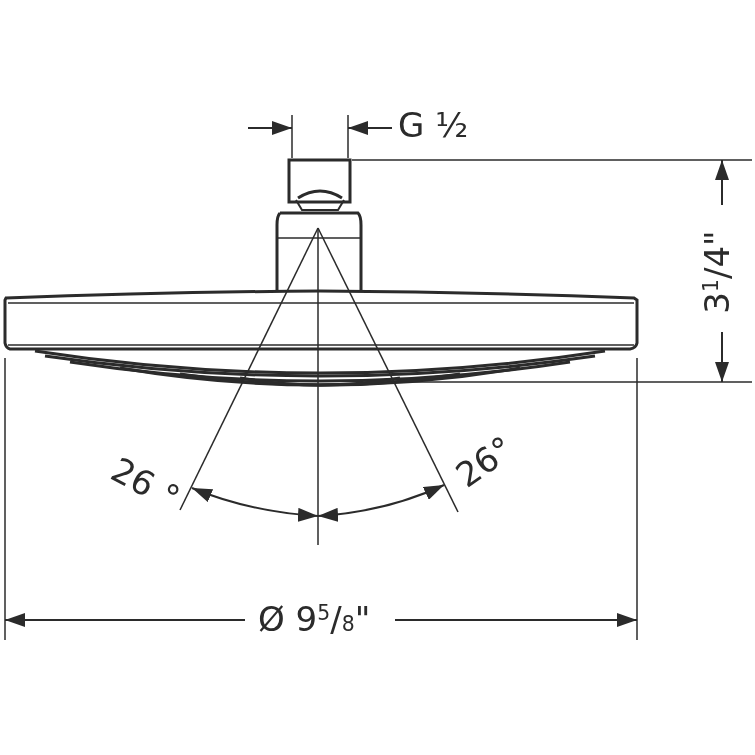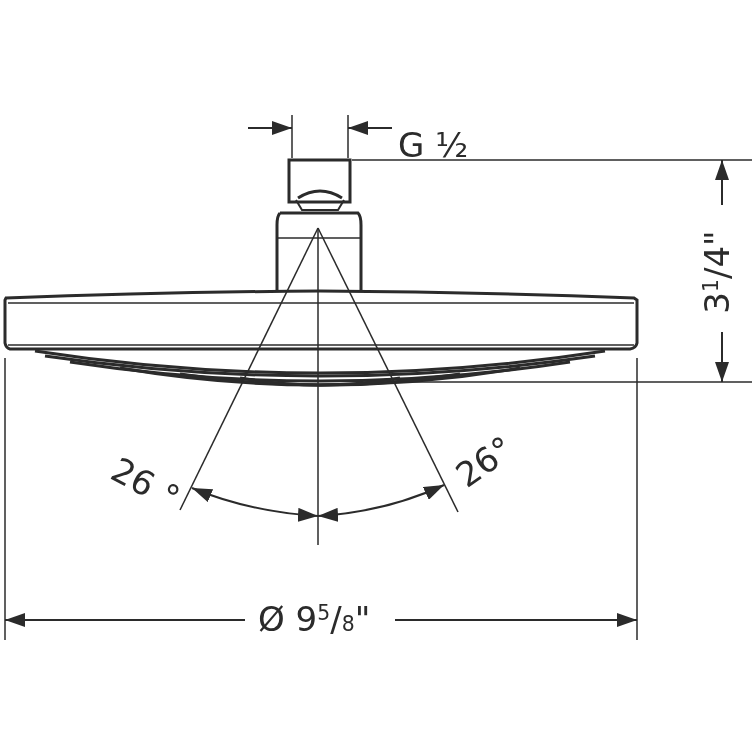--- a/index.html
+++ b/index.html
@@ -74,21 +74,21 @@
 
       <g stroke-width="1.5">
         <line x1="5" y1="358" x2="5" y2="640"></line>
         <line x1="637" y1="358" x2="637" y2="640"></line>
         <line x1="245" y1="620" x2="5" y2="620" stroke-width="2" marker-end="url(#arrBig)"></line>
         <line x1="395" y1="620" x2="637" y2="620" stroke-width="2" marker-end="url(#arrBig)"></line>
       </g>
     </g>
   </svg>
 
-  <div class="lbl" style="left:398px;top:128px;font-size:34px;text-align:center;">
+  <div class="lbl" style="left:398px;top:108px;font-size:34px;text-align:center;">
     <span>G</span>&nbsp;<span>½</span>
   </div>
 
   <div class="lbl" style="left:672px;top:255px;font-size:34px;transform:rotate(-90deg);transform-origin:center;width:90px;text-align:center;">
     <span>3</span><span class="sup">1</span>/<span>4</span><span>"</span>
   </div>
 
   <div class="lbl" style="left:122px;top:452px;font-size:34px;transform:rotate(28deg);transform-origin:left top;">
     <span>26</span>&nbsp;<span>°</span>
   </div>

